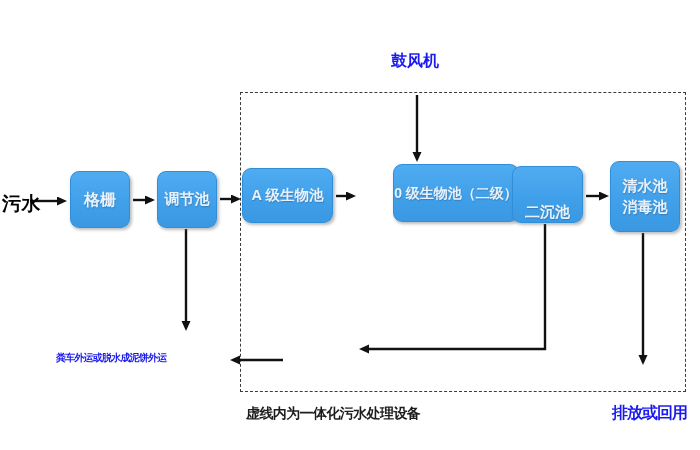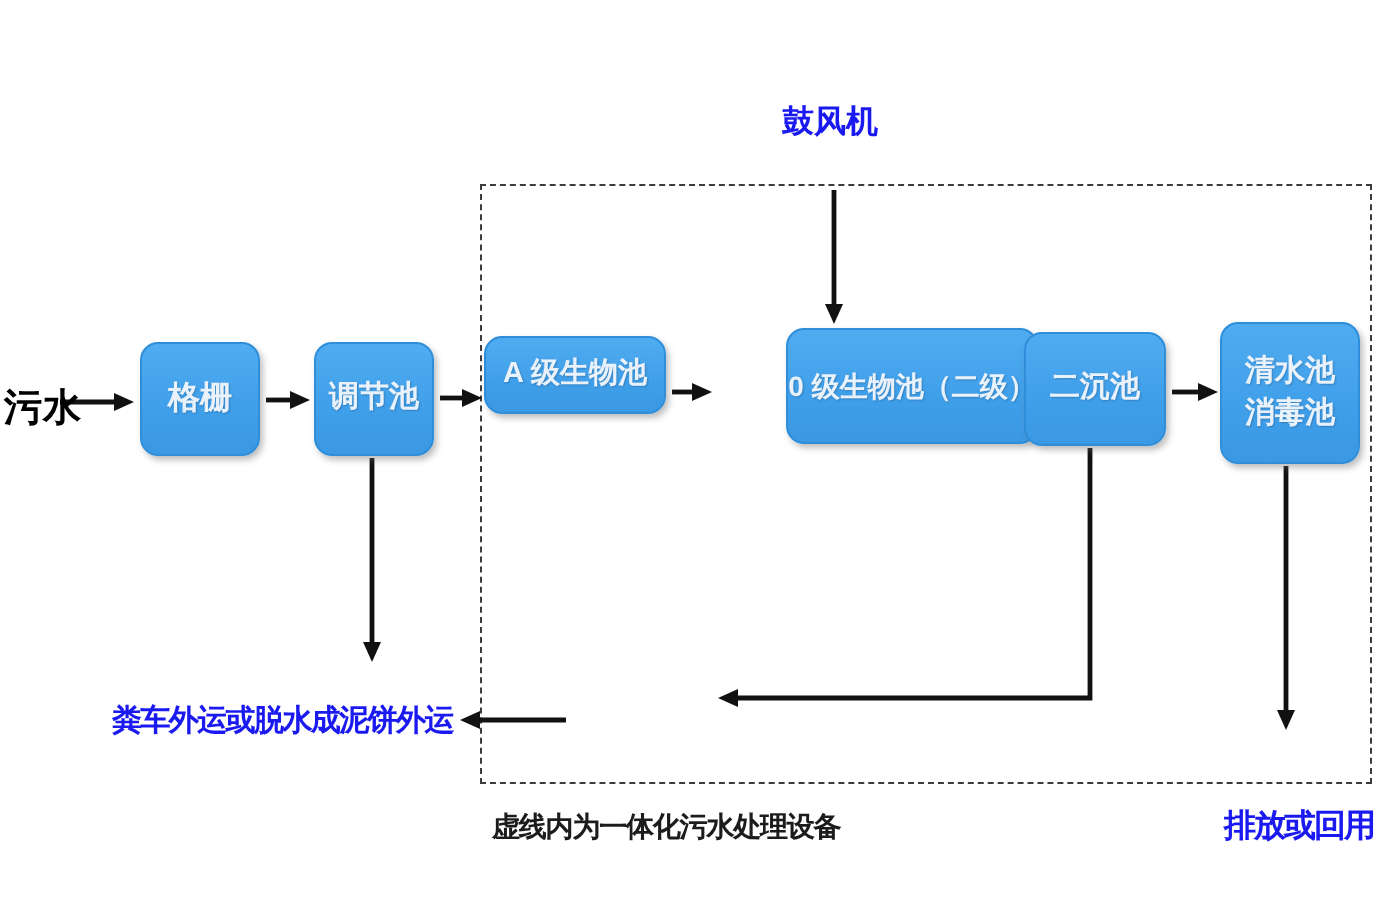--- a/index.html
+++ b/index.html
@@ -29,30 +29,30 @@
     display: flex;
     flex-direction: column;
     align-items: center;
     justify-content: center;
     text-align: center;
     text-shadow: 0.5px 0.5px 1px rgba(30,70,110,0.35);
     line-height: 1.35;
   }
   .node-grille      { left: 70px;  top: 171px; width: 60px;  height: 57px; font-size: 16px; }
   .node-regulating  { left: 157px; top: 171px; width: 60px;  height: 57px; font-size: 15px; }
-  .node-abio        { left: 242px; top: 168px; width: 91px;  height: 39px; font-size: 14.5px; }
+  .node-abio        { left: 242px; top: 168px; width: 91px;  height: 55px; font-size: 14.5px; }
   .node-obio        { left: 357px; top: 164px; width: 126px; height: 58px; font-size: 14px; margin-left: 36px; }
-  .node-sed         { left: 512px; top: 166px; width: 71px;  height: 57px; font-size: 15px; }
+  .node-sed         { left: 512px; top: 166px; width: 71px;  height: 57px; font-size: 15px; justify-content: flex-end; }
   .node-clear       { left: 610px; top: 161px; width: 70px;  height: 71px; font-size: 15px; text-align: center; }
   .node-sludge      { left: 284px; top: 317px; width: 72px;  height: 68px; font-size: 16px; }
 
   .lbl { position: absolute; white-space: nowrap; }
   .lbl-influent { left: 2px;  top: 191px; font-size: 19px; font-weight: bold; color: #000000; letter-spacing: 0.5px; }
   .lbl-blower   { left: 391px; top: 51px;  font-size: 16px; font-weight: bold; color: #1a1af0; }
-  .lbl-sludge-out { left: 56px; top: 351px; font-size: 15px; font-weight: bold; color: #1a1af0; letter-spacing: -0.8px; }
+  .lbl-sludge-out { left: 56px; top: 351px; font-size: 10px; font-weight: bold; color: #1a1af0; letter-spacing: -0.8px; }
   .lbl-effluent { left: 612px; top: 403px; font-size: 16px; font-weight: bold; color: #1a1af0; letter-spacing: -1px; }
   .lbl-caption  { left: 246px; top: 405px; font-size: 14px; font-weight: 600; color: #1c1c1c; letter-spacing: -0.6px; }
 
   .arrows { position: absolute; left: 0; top: 0; width: 700px; height: 450px; pointer-events: none; }
 </style>
 </head>
 <body>
 
 <div class="canvas">
 

